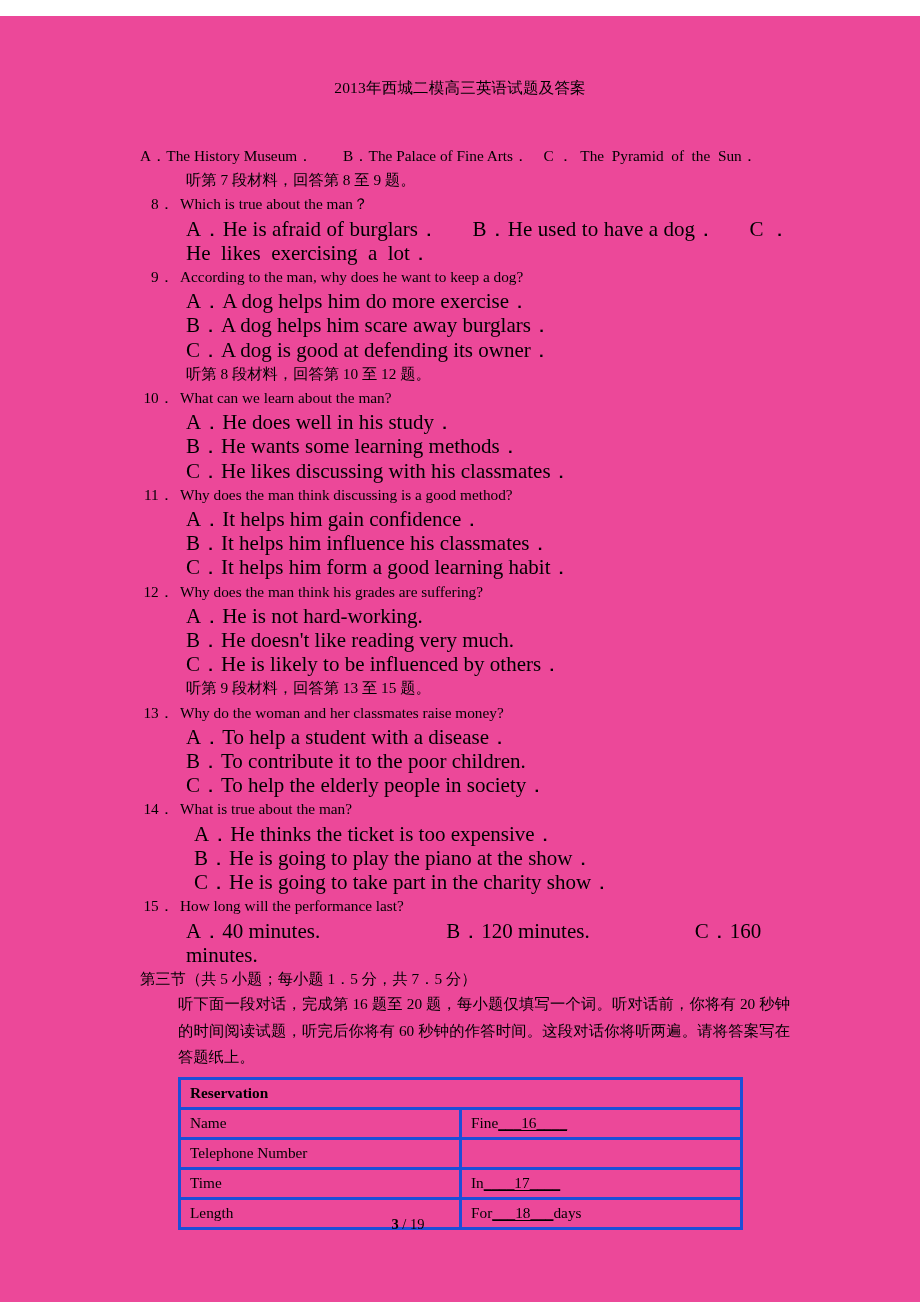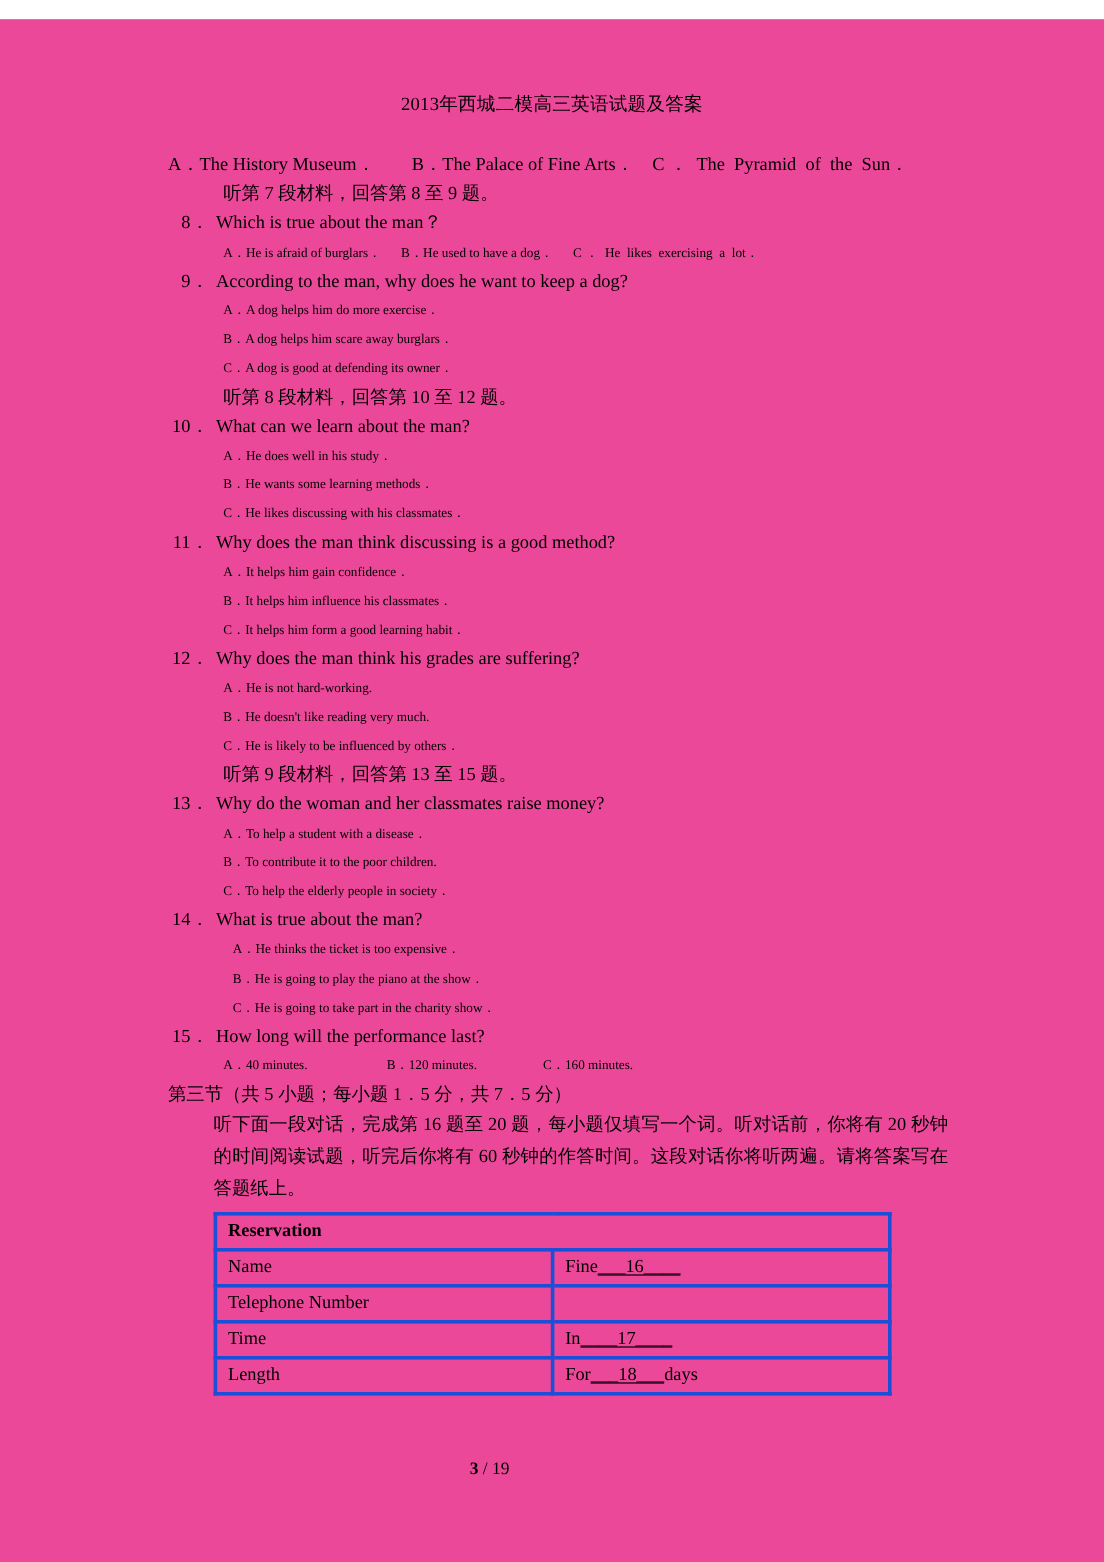--- a/index.html
+++ b/index.html
@@ -31,21 +31,21 @@
     text-align: center;
     font-size: 15.5px;
     line-height: 20px;
     letter-spacing: 0.2px;
     white-space: nowrap;
   }
 
   
   .content {
     position: absolute;
-    top: 110px;
+    top: 128px;
     left: 140px;
     width: 650px;
     font-family: Liberation Serif, serif;
   }
 
   
   .ln {
     font-size: 15.3px;
     line-height: 24.2px;
     margin: 0;
@@ -74,21 +74,21 @@
     padding-right: 6px;
     box-sizing: border-box;
     white-space: nowrap;
   }
   .q-text {
     flex: 1 1 auto;
   }
 
   
   .opt {
-    font-size: 11px;
+    font-size: 21px;
     line-height: 24.2px;
     padding-left: 46px;
     white-space: pre-wrap;
   }
   .opt.deep {
     padding-left: 54px;
   }
 
   
   .cn-dir {

